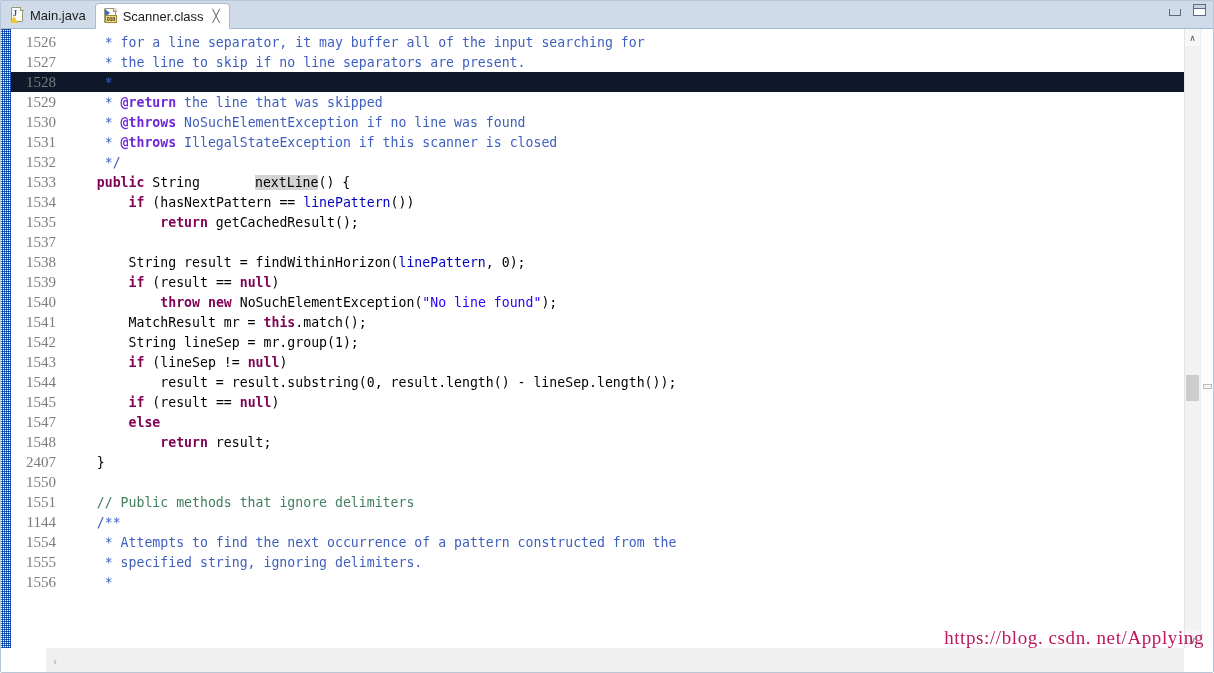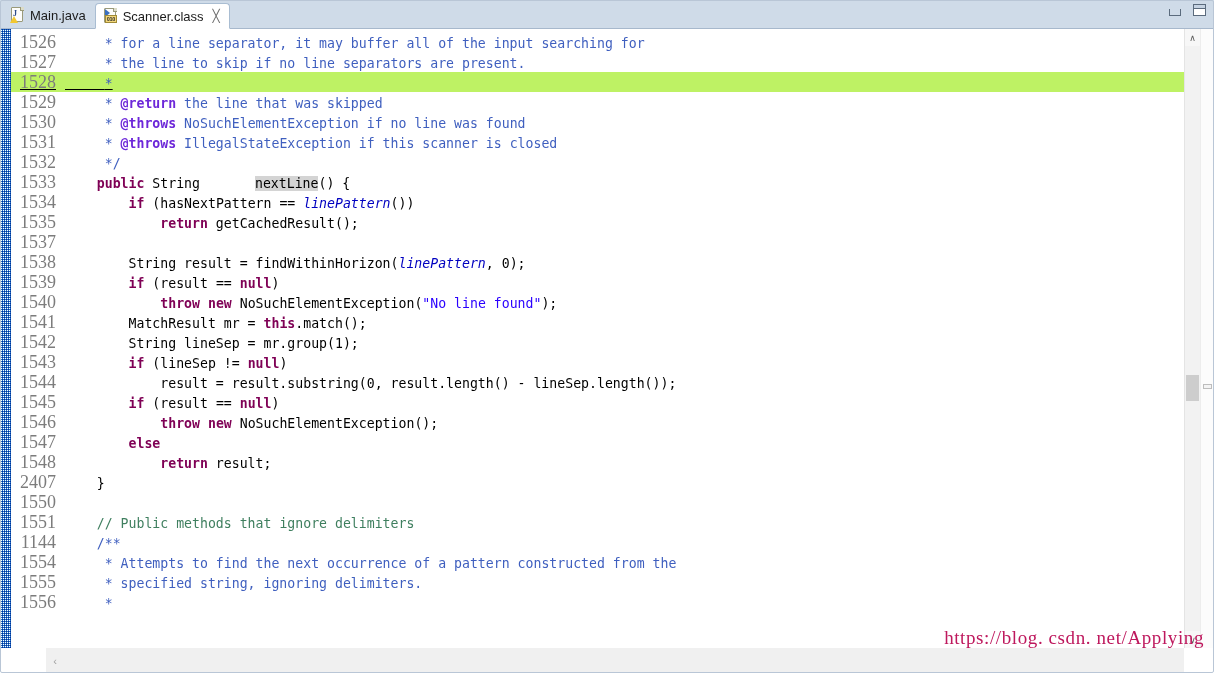--- a/index.html
+++ b/index.html
@@ -188,43 +188,43 @@
     font-family: "DejaVu Sans Mono", monospace;
     font-size: 13.2px;
     line-height: 20px;
   }
   .row {
     display: flex;
     height: 20px;
     align-items: baseline;
     white-space: pre;
   }
-  .row.hl { background: #bef264; text-decoration: underline; }
+  .row.hl { background: #0f172a; }
   .lnum {
     width: 54px;
     flex: none;
     text-align: right;
     padding-right: 9px;
     color: #7c7c7c;
     font-family: "Liberation Serif", serif;
-    font-size: 18px;
+    font-size: 15px;
   }
   .ltext {
     flex: 1;
     color: #000000;
     min-width: 0;
   }
 
   
   .kw   { color: #7f0055; font-weight: bold; }
   .str  { color: #2a00ff; }
   .cmt  { color: #3f7f5f; }
   .jdoc { color: #3f5fbf; text-align: center; }
   .jtag { color: #6d28d9; font-weight: bold; }
-  .fld  { font-style: italic; color: #0000c0; }
+  .fld  { color: #0000c0; }
   .occ  { background: #d4d4d4; margin-left: 47px; }
 
   
   .vscroll {
     width: 16px;
     flex: none;
     background: #f7f7f7;
     border-left: 1px solid #e4e4e4;
     display: flex;
     flex-direction: column;
@@ -372,21 +372,20 @@
           <div class="row"><div class="lnum">1535</div><div class="ltext">            <span class="kw">return</span> getCachedResult();</div></div>
           <div class="row"><div class="lnum">1537</div><div class="ltext"></div></div>
           <div class="row"><div class="lnum">1538</div><div class="ltext">        String result = findWithinHorizon(<span class="fld">linePattern</span>, 0);</div></div>
           <div class="row"><div class="lnum">1539</div><div class="ltext">        <span class="kw">if</span> (result == <span class="kw">null</span>)</div></div>
           <div class="row"><div class="lnum">1540</div><div class="ltext">            <span class="kw">throw</span> <span class="kw">new</span> NoSuchElementException(<span class="str">"No line found"</span>);</div></div>
           <div class="row"><div class="lnum">1541</div><div class="ltext">        MatchResult mr = <span class="kw">this</span>.match();</div></div>
           <div class="row"><div class="lnum">1542</div><div class="ltext">        String lineSep = mr.group(1);</div></div>
           <div class="row"><div class="lnum">1543</div><div class="ltext">        <span class="kw">if</span> (lineSep != <span class="kw">null</span>)</div></div>
           <div class="row"><div class="lnum">1544</div><div class="ltext">            result = result.substring(0, result.length() - lineSep.length());</div></div>
           <div class="row"><div class="lnum">1545</div><div class="ltext">        <span class="kw">if</span> (result == <span class="kw">null</span>)</div></div>
-          <div class="row"><div class="lnum">1546</div><div class="ltext">            <span class="kw">throw</span> <span class="kw">new</span> NoSuchElementException();</div></div>
           <div class="row"><div class="lnum">1547</div><div class="ltext">        <span class="kw">else</span></div></div>
           <div class="row"><div class="lnum">1548</div><div class="ltext">            <span class="kw">return</span> result;</div></div>
           <div class="row"><div class="lnum">2407</div><div class="ltext">    }</div></div>
           <div class="row"><div class="lnum">1550</div><div class="ltext"></div></div>
           <div class="row"><div class="lnum">1551</div><div class="ltext">    <span class="cmt">// Public methods that ignore delimiters</span></div></div>
           <div class="row"><div class="lnum">1144</div><div class="ltext">    <span class="jdoc">/**</span></div></div>
           <div class="row"><div class="lnum">1554</div><div class="ltext">     <span class="jdoc">* Attempts to find the next occurrence of a pattern constructed from the</span></div></div>
           <div class="row"><div class="lnum">1555</div><div class="ltext">     <span class="jdoc">* specified string, ignoring delimiters.</span></div></div>
           <div class="row"><div class="lnum">1556</div><div class="ltext">     <span class="jdoc">*</span></div></div>
         </div>

